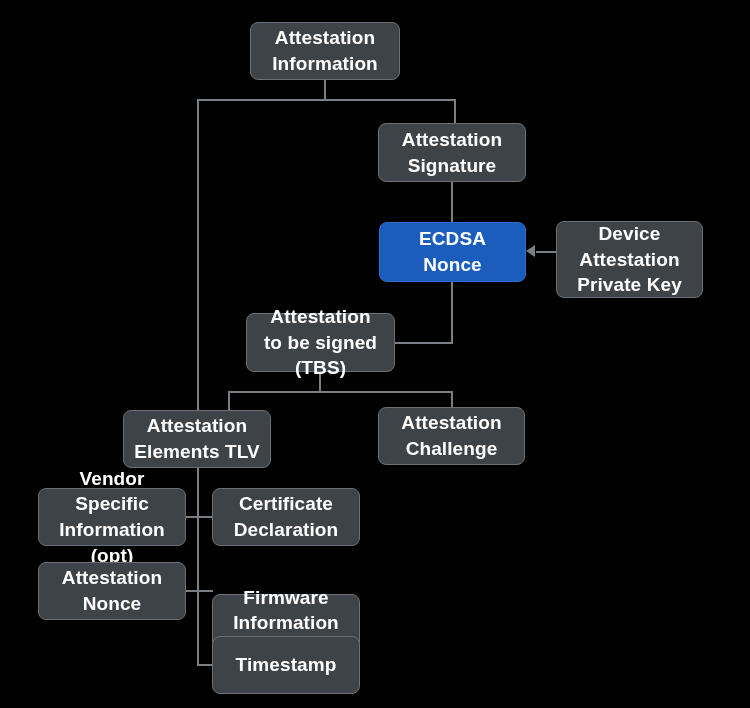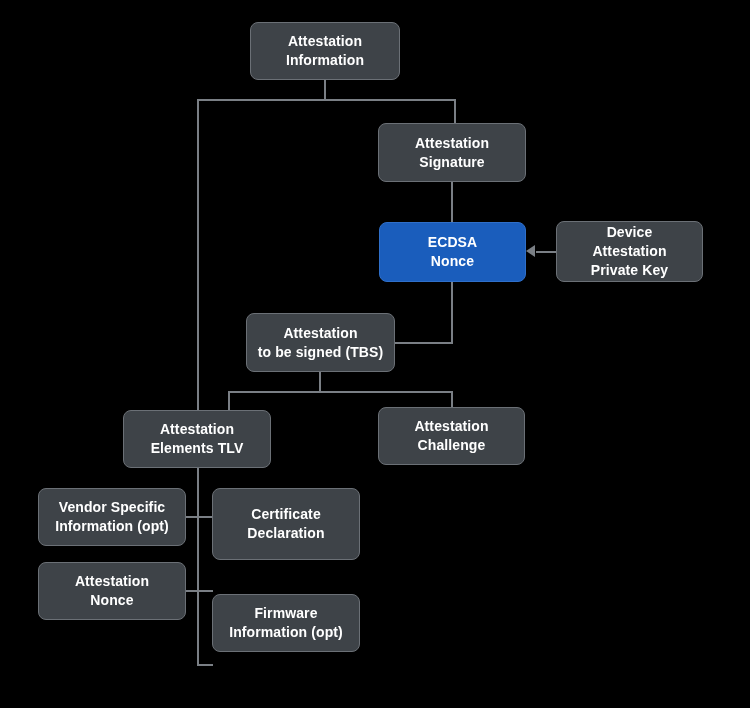--- a/index.html
+++ b/index.html
@@ -20,21 +20,21 @@
     position: absolute;
     box-sizing: border-box;
     border-radius: 8px;
     border: 1px solid #6b7076;
     background: #3e4348;
     color: #ffffff;
     display: flex;
     align-items: center;
     justify-content: center;
     text-align: center;
-    font-size: 14px;
+    font-size: 19px;
     line-height: 1.35;
     font-weight: 600;
     letter-spacing: 0.1px;
     padding: 2px 6px;
     z-index: 3;
   }
   .node.accent {
     background: #1a5dbc;
     border-color: #2f6fc9;
   }
@@ -85,46 +85,49 @@
 Information</span>
     </div>
     <div class="node" style="left: 378px; top: 123px; width: 148px; height: 59px;">
       <span class="label">Attestation
 Signature</span>
     </div>
     <div class="node accent" style="left: 379px; top: 222px; width: 147px; height: 60px;">
       <span class="label">ECDSA
 Nonce</span>
     </div>
-    <div class="node" style="left: 556px; top: 221px; width: 147px; height: 61px;">
+    <div class="node" style="left: 556px; top: 221px; width: 147px; height: 77px;">
       <span class="label">Device
 Attestation
 Private Key</span>
     </div>
     <div class="node" style="left: 246px; top: 313px; width: 149px; height: 59px;">
       <span class="label">Attestation
 to be signed (TBS)</span>
     </div>
     <div class="node" style="left: 123px; top: 410px; width: 148px; height: 58px;">
       <span class="label">Attestation
 Elements TLV</span>
     </div>
     <div class="node" style="left: 378px; top: 407px; width: 147px; height: 58px;">
       <span class="label">Attestation
 Challenge</span>
     </div>
     <div class="node" style="left: 38px; top: 488px; width: 148px; height: 58px; align-items: center;">
       <span class="label">Vendor Specific
 Information (opt)</span>
     </div>
-    <div class="node" style="left: 212px; top: 488px; width: 148px; height: 72px;">
+    <div class="node" style="left: 212px; top: 488px; width: 148px; height: 58px;">
       <span class="label">Certificate
 Declaration</span>
     </div>
     <div class="node" style="left: 38px; top: 562px; width: 148px; height: 58px;">
       <span class="label">Attestation
 Nonce</span>
     </div>
     <div class="node" style="left: 212px; top: 594px; width: 148px; height: 58px;">
       <span class="label">Firmware
 Information (opt)</span>
     </div>
+    <div class="node" style="left: 212px; top: 636px; width: 148px; height: 58px;">
+      <span class="label">Timestamp</span>
+    </div>
   </div>
 
 </body></html>

